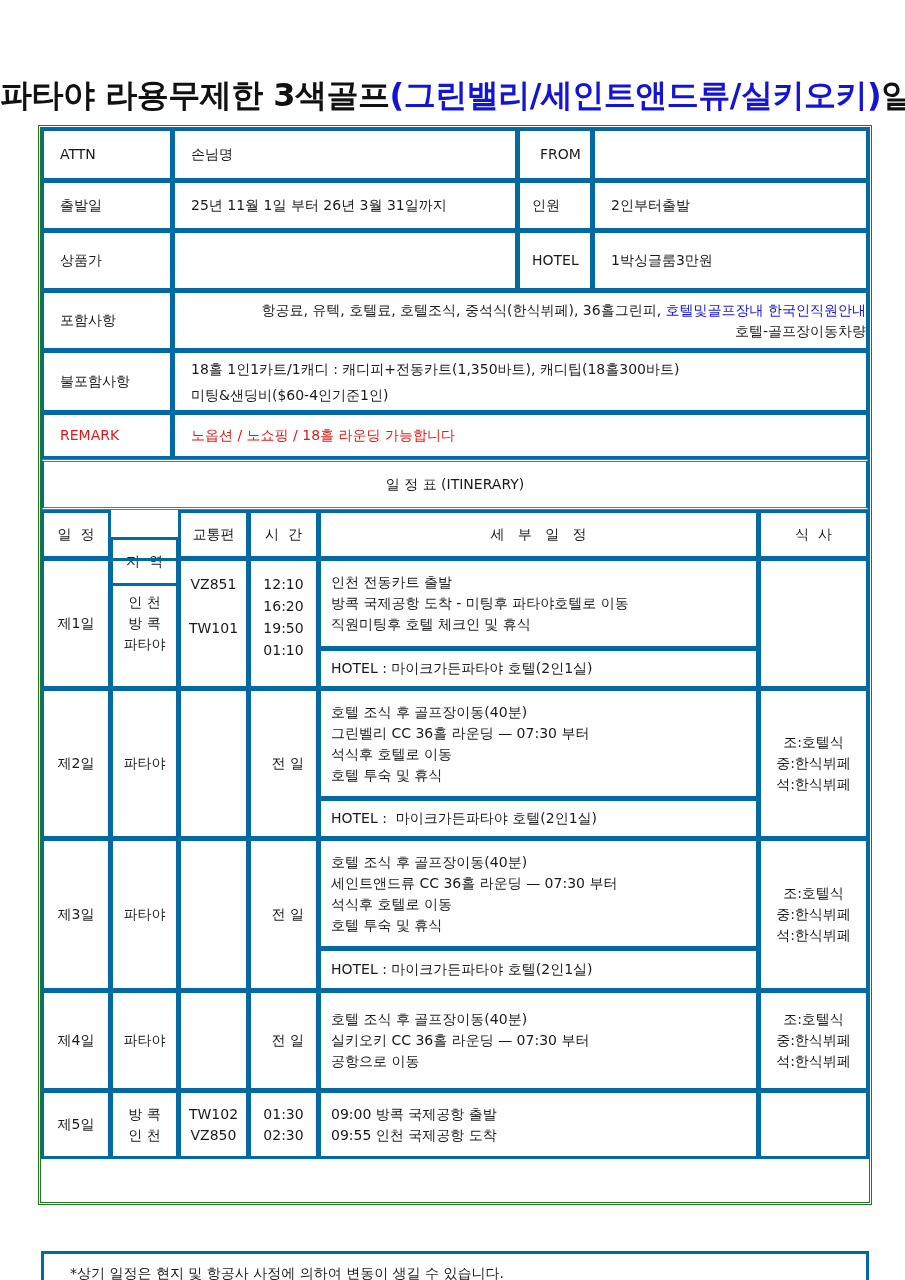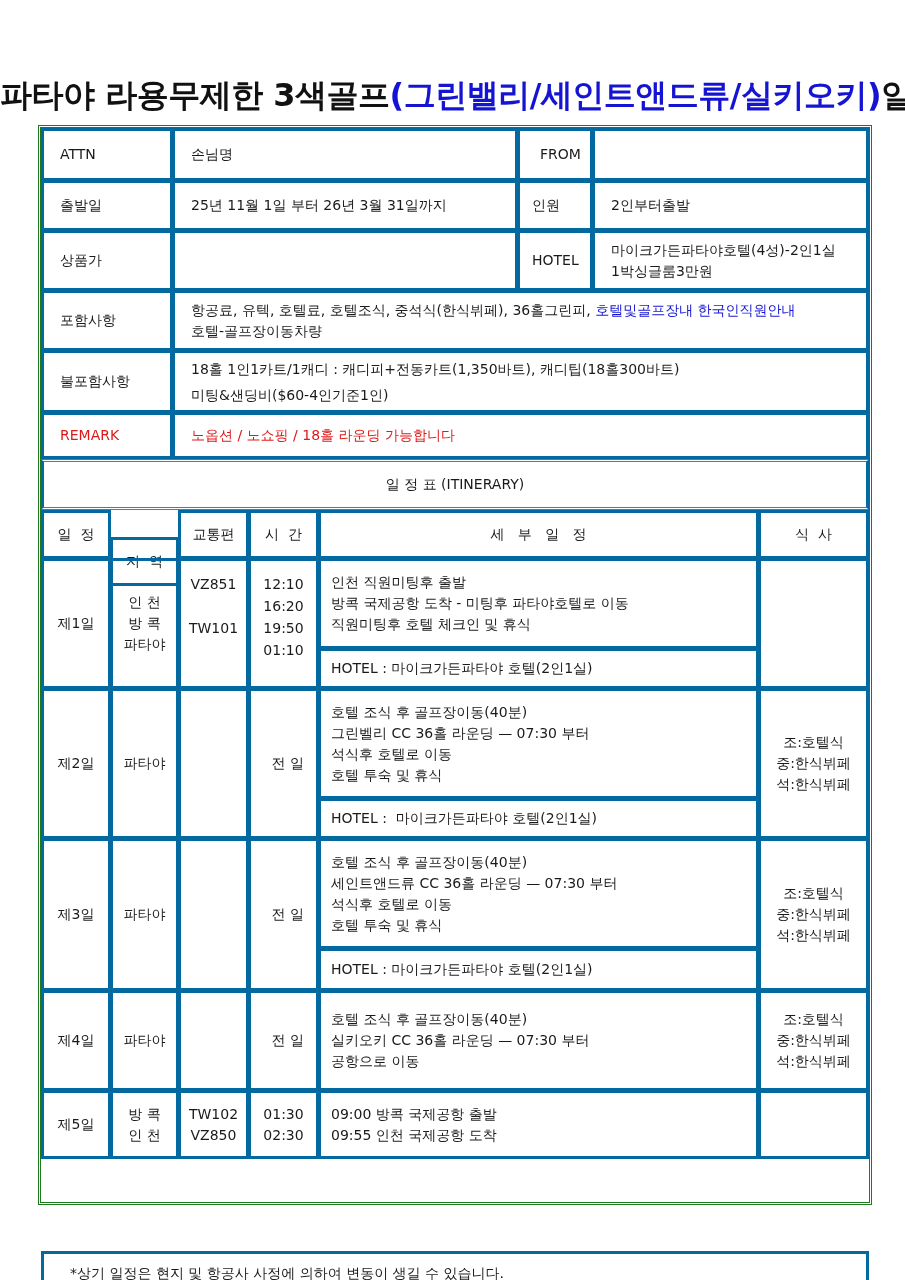--- a/index.html
+++ b/index.html
@@ -34,26 +34,25 @@
 
   <div class="cell pad" style="left:41px;top:180px;width:132px;height:51px;">출발일</div>
   <div class="cell pad" style="left:172px;top:180px;width:346px;height:51px;">25년 11월 1일 부터 26년 3월 31일까지</div>
   <div class="cell pad" style="left:517px;top:180px;width:76px;height:51px;padding-left:12px;">인원</div>
   <div class="cell pad" style="left:592px;top:180px;width:277px;height:51px;">2인부터출발</div>
 
   <div class="cell pad" style="left:41px;top:230px;width:132px;height:61px;text-align:right;">상품가</div>
   <div class="cell pad" style="left:172px;top:230px;width:346px;height:61px;"></div>
   <div class="cell pad" style="left:517px;top:230px;width:76px;height:61px;padding-left:12px;">HOTEL</div>
   <div class="cell pad col" style="left:592px;top:230px;width:277px;height:61px;">
-    <span class="line">마이크가든파타야호텔(4성)-2인1실</span>
     <span class="line">1박싱글룸3만원</span>
   </div>
 
   <div class="cell pad" style="left:41px;top:290px;width:132px;height:61px;">포함사항</div>
-  <div class="cell pad col" style="left:172px;top:290px;width:697px;height:61px;">
+  <div class="cell pad col" style="left:172px;top:290px;width:697px;height:61px;align-items:flex-end;">
     <span class="line"><span>항공료, 유텍, 호텔료, 호텔조식, 중석식(한식뷔페), 36홀그린피, </span><span class="blue">호텔및골프장내 한국인직원안내</span></span>
     <span class="line">호텔-골프장이동차량</span>
   </div>
 
   <div class="cell pad" style="left:41px;top:350px;width:132px;height:63px;">불포함사항</div>
   <div class="cell pad col" style="left:172px;top:350px;width:697px;height:63px;line-height:26px;">
     <span class="line">18홀 1인1카트/1캐디 : 캐디피+전동카트(1,350바트), 캐디팁(18홀300바트)</span>
     <span class="line">미팅&amp;샌딩비($60-4인기준1인)</span>
   </div>
 
@@ -84,21 +83,21 @@
     <span class="line" style="height:22px;"></span>
     <span class="line">TW101</span>
   </div>
   <div class="cell colc" style="left:248px;top:558px;width:71px;height:131px;justify-content:flex-start;padding-top:12px;line-height:22px;">
     <span class="line">12:10</span>
     <span class="line">16:20</span>
     <span class="line">19:50</span>
     <span class="line">01:10</span>
   </div>
   <div class="cell pad col" style="left:318px;top:558px;width:441px;height:91px;padding-left:10px;">
-    <span class="line">인천 직원미팅후 출발</span>
+    <span class="line">인천 전동카트 출발</span>
     <span class="line">방콕 국제공항 도착 - 미팅후 파타야호텔로 이동</span>
     <span class="line">직원미팅후 호텔 체크인 및 휴식</span>
   </div>
   <div class="cell pad" style="left:318px;top:648px;width:441px;height:41px;padding-left:10px;white-space:pre;">HOTEL : 마이크가든파타야 호텔(2인1실)</div>
   <div class="cell" style="left:758px;top:558px;width:111px;height:131px;"></div>
 </div>
 
 <div>
   <div class="cell center" style="left:41px;top:688px;width:70px;height:151px;">제2일</div>
   <div class="cell center" style="left:110px;top:688px;width:69px;height:151px;">파타야</div>

